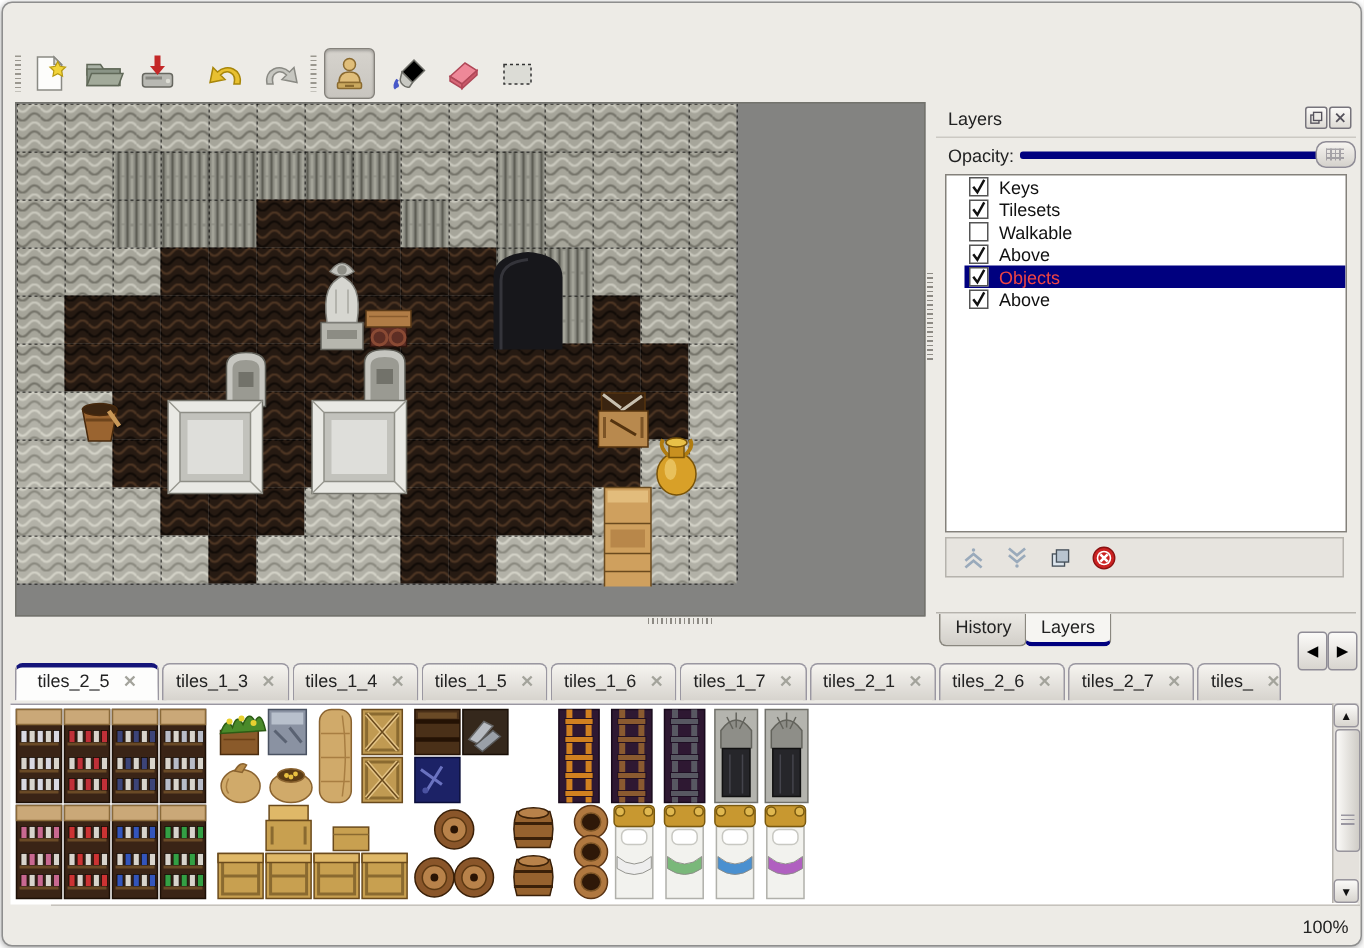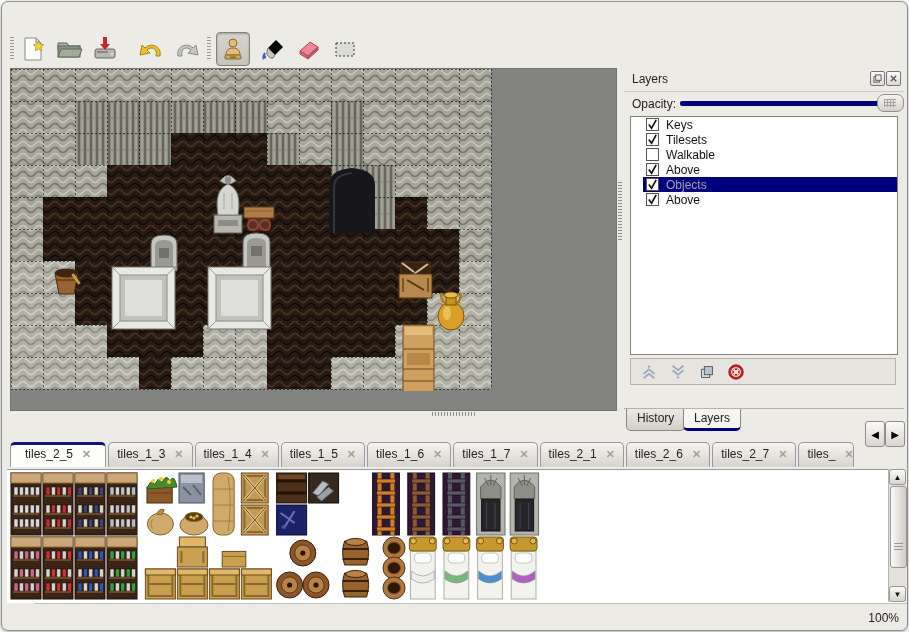--- a/index.html
+++ b/index.html
@@ -37,21 +37,21 @@
   #opacity-label{position:absolute;left:8px;top:29px;font-size:12px;color:#222;}
   #opacity-track{position:absolute;left:56px;top:33px;width:222px;height:5px;background:#00007f;border-radius:2px;}
   #opacity-handle{position:absolute;left:253px;top:26px;width:25px;height:16px;border:1px solid #8f8c96;border-radius:7px;
     background:linear-gradient(#f6f4f0,#d5d2cc);}
   #opacity-handle .dots{position:absolute;left:6px;top:4px;width:12px;height:8px;
     background:repeating-linear-gradient(to right,#8a878f 0 1px,transparent 1px 3px),
                repeating-linear-gradient(to bottom,#8a878f 0 1px,transparent 1px 3px);opacity:.7;}
   #layerlist{position:absolute;left:6px;top:48px;width:266px;height:237px;background:#fff;border:1px solid #84817b;
     overflow:hidden;font-size:12px;}
   .layer-row{display:flex;align-items:center;height:15px;padding:0 0 0 3px;color:#111;margin-left:12px;}
-  .layer-row.selected{background:#00007f;color:#a3a3a3;}
+  .layer-row.selected{background:#00007f;color:#ef4444;}
   .cbx{width:11px;height:11px;border:1px solid #555;background:#fff;margin-right:7px;flex:none;
     display:flex;align-items:center;justify-content:center;}
   .cbx svg{width:11px;height:11px;}
   #layerbtns{position:absolute;left:6px;top:290px;width:266px;height:27px;background:#e7e4df;
     border:1px solid #b6b3ad;display:flex;align-items:center;gap:9px;padding-left:8px;box-sizing:border-box;}
   #layerbtns .lb{width:20px;height:20px;display:flex;align-items:center;justify-content:center;}
   #layerbtns svg{width:18px;height:18px;}
   #docktabs{position:absolute;left:0;top:340px;width:100%;height:22px;border-top:1px solid #b6b3ad;}
   .dtab{position:absolute;top:0;height:19px;font-size:12px;padding:2px 10px 0;border:1px solid #8a877f;border-top:none;
     border-radius:0 0 5px 5px;background:linear-gradient(#eceae5,#d2cfc9);color:#222;}

